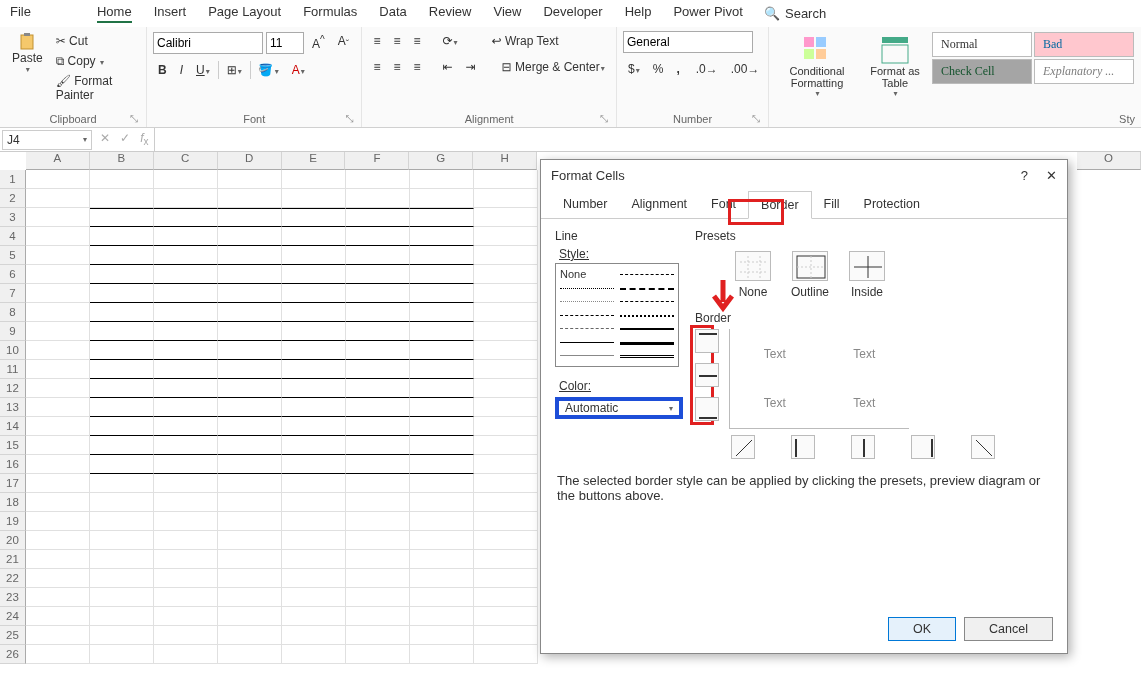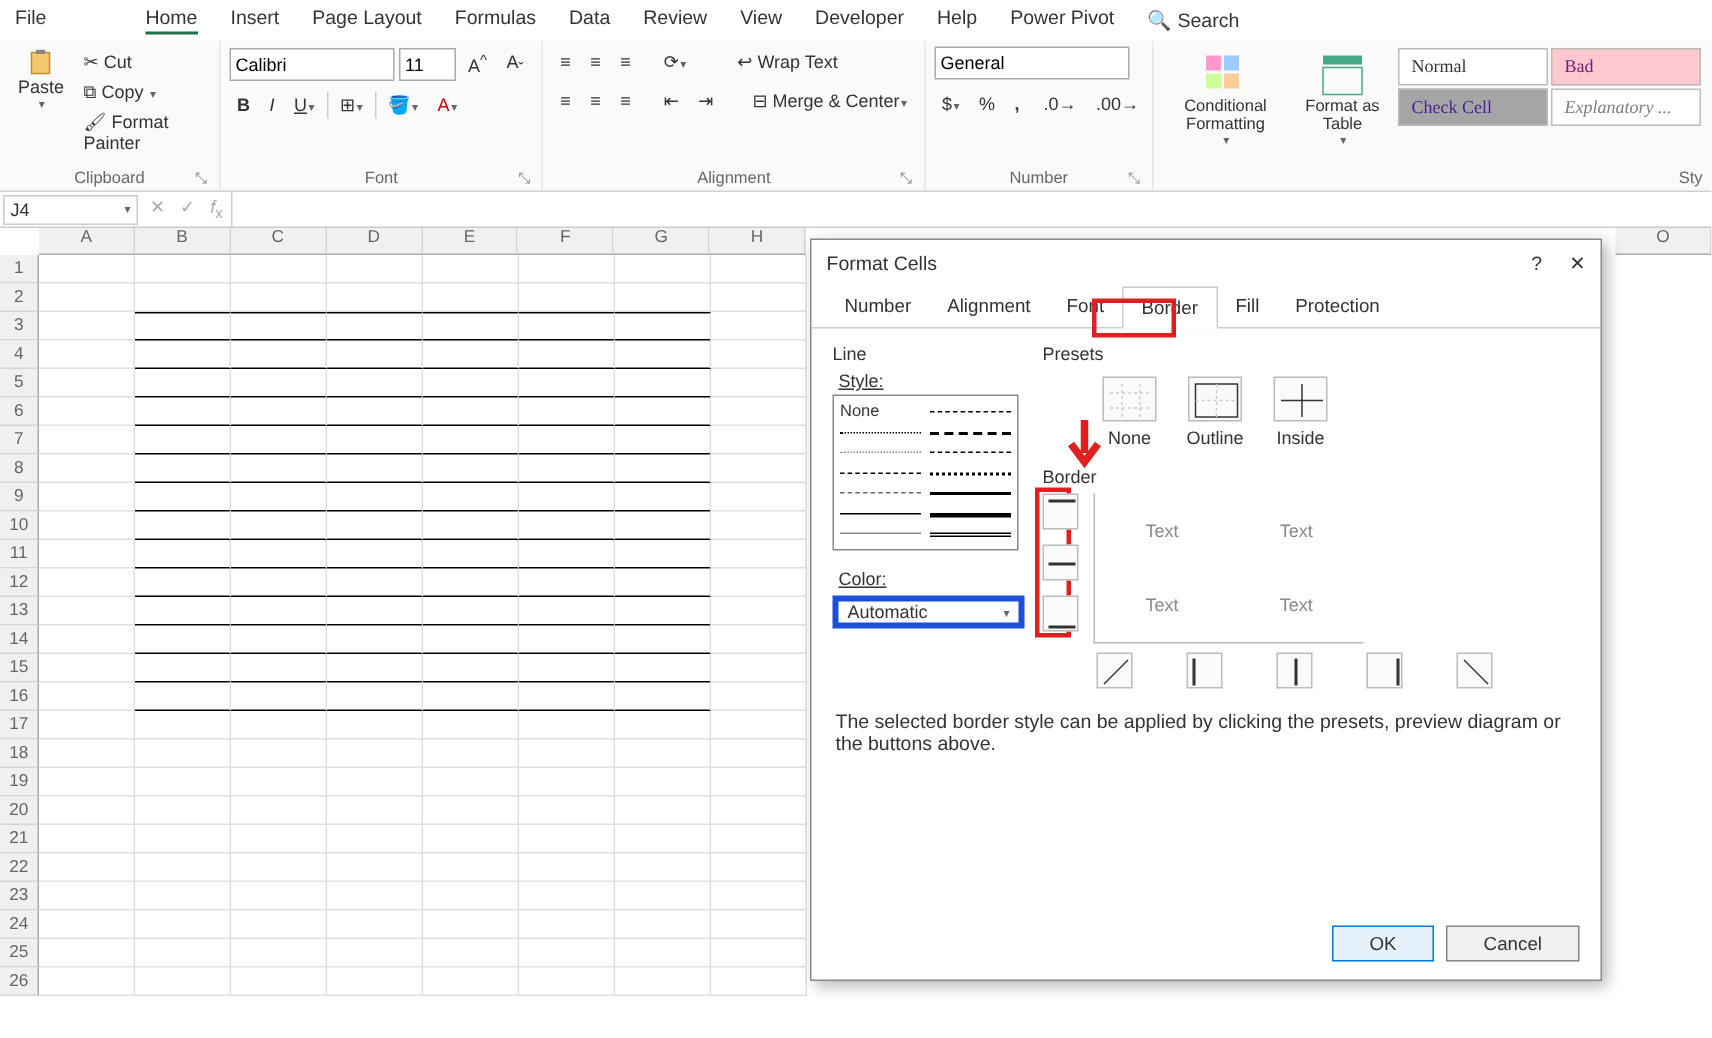--- a/index.html
+++ b/index.html
@@ -20,22 +20,22 @@
 .ribbon-btn { padding: 2px 4px; cursor: pointer; font-size: 12px; border: 1px solid transparent; }
 .font-select { width: 110px; height: 22px; font-size: 12px; border: 1px solid #aaa; padding: 0 3px; background: #fff; }
 .size-select { width: 38px; height: 22px; font-size: 12px; border: 1px solid #aaa; padding: 0 3px; background: #fff; }
 .dd { font-size: 8px; color: #666; margin-left: 1px; }
 .paste-big { display: flex; flex-direction: column; align-items: center; padding: 2px 6px; margin-right: 2px; cursor: pointer; }
 .number-select { height: 22px; border: 1px solid #aaa; padding: 0 3px; font-size: 12px; width: 130px; background: #fff; }
 
 .big-btn { display: flex; flex-direction: column; align-items: center; justify-content: center; padding: 4px 6px; font-size: 11px; cursor: pointer; text-align: center; }
 .style-box { border: 1px solid #bbb; padding: 4px 8px; width: 100px; font-size: 12px; margin: 1px; font-family: Liberation Serif, serif; }
 .style-normal { background: #fff; }
-.style-bad { background: #ffc7ce; color: #701a75; }
-.style-check { background: #a5a5a5; color: #4c1d95; }
+.style-bad { background: #ffc7ce; color: #0369a1; }
+.style-check { background: #a5a5a5; color: #14532d; }
 .style-expl { background: #fff; font-style: italic; color: #7e7e7e; }
 
 
 .formula-bar { display: flex; border-bottom: 1px solid #ccc; height: 24px; align-items: center; }
 .name-box { width: 90px; border: 1px solid #ccc; margin: 1px 2px; padding: 2px 4px; font-size: 12px; display: flex; justify-content: space-between; align-items: center; }
 .fx-btns { display: flex; gap: 10px; margin: 0 6px; color: #aaa; }
 .fx-input { flex: 1; border-left: 1px solid #ccc; height: 100%; padding: 2px 6px; }
 
 
 .grid { position: relative; }

